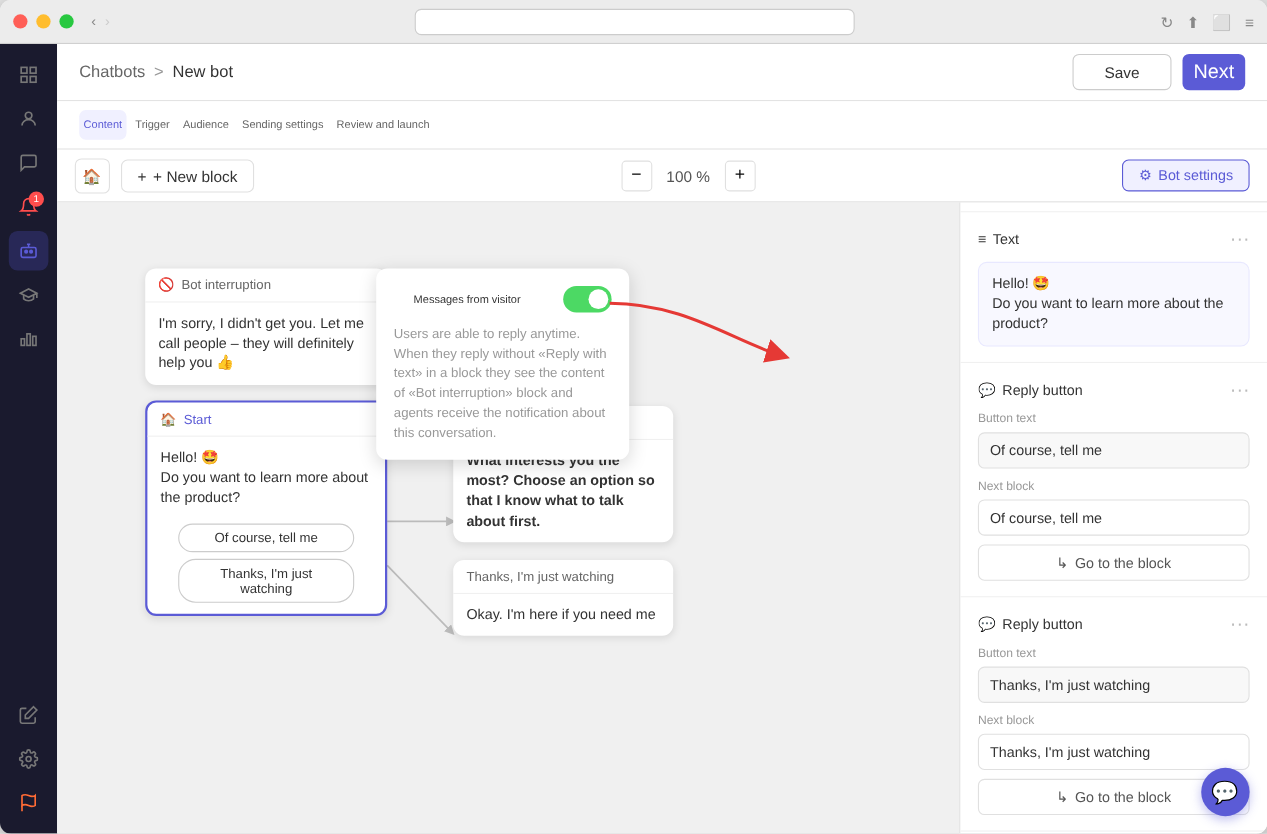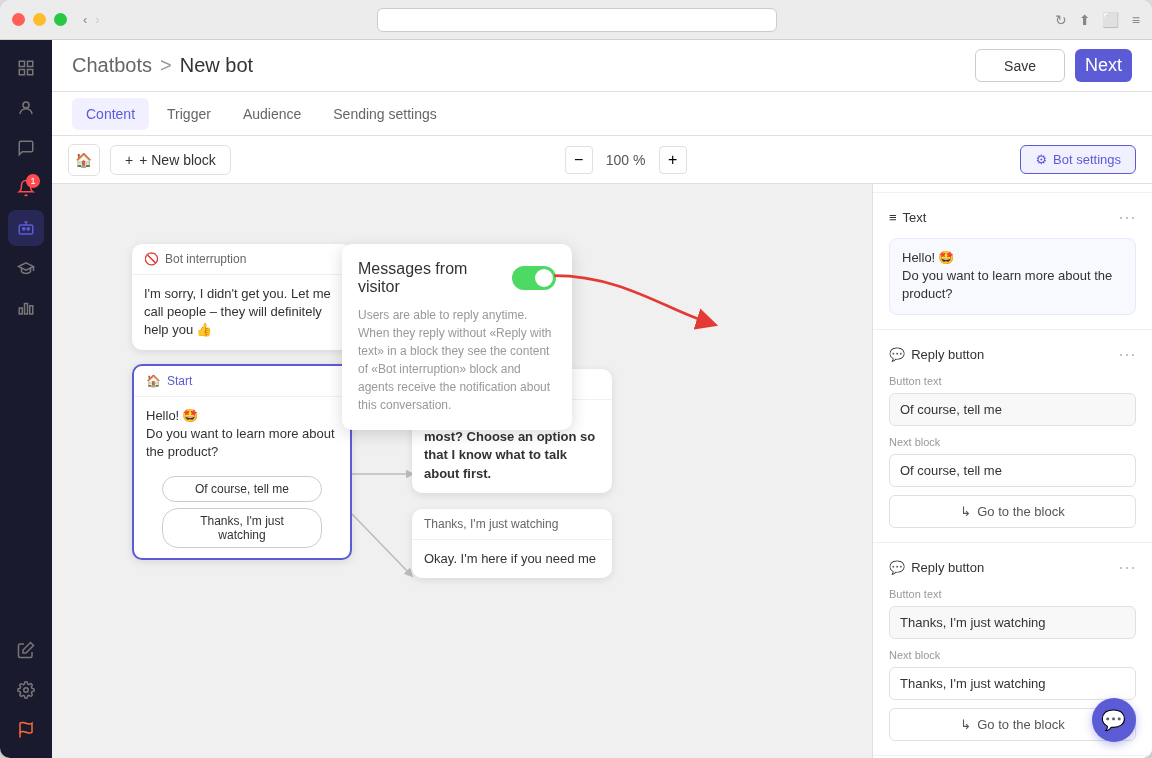--- a/index.html
+++ b/index.html
@@ -24,31 +24,31 @@
     .sidebar-icon { width: 36px; height: 36px; border-radius: 8px; display: flex; align-items: center; justify-content: center; color: #888; font-size: 16px; cursor: pointer; }
     .sidebar-icon.badge { position: relative; }
     .sidebar-icon.badge::after { content: '1'; position: absolute; top: 4px; right: 4px; background: #ff4d4d; color: white; font-size: 9px; width: 14px; height: 14px; border-radius: 50%; display: flex; align-items: center; justify-content: center; }
     .sidebar-icon.active-bot { background: rgba(100, 100, 255, 0.2); color: #7b7bff; }
 
     
     .main { flex: 1; display: flex; flex-direction: column; background: #f5f5f5; }
 
     
     .header { height: 52px; background: white; border-bottom: 1px solid #e0e0e0; display: flex; align-items: center; padding: 0 20px; gap: 0; }
-    .breadcrumb { display: flex; align-items: center; gap: 8px; font-size: 20px; color: #666; }
+    .breadcrumb { display: flex; align-items: center; gap: 8px; font-size: 15px; color: #666; }
     .breadcrumb-link { color: #666; text-decoration: none; }
     .breadcrumb-sep { color: #999; }
     .breadcrumb-current { color: #333; font-weight: 500; }
     .header-actions { margin-left: auto; display: flex; gap: 10px; }
     .btn-save { padding: 6px 28px; border: 1px solid #ccc; background: white; border-radius: 6px; font-size: 14px; cursor: pointer; color: #333; }
     .btn-next { padding: 6px 10px; background: #5b5bd6; color: white; border: none; border-radius: 6px; font-size: 18px; cursor: pointer; }
 
     
     .tabs { height: 44px; background: white; border-bottom: 1px solid #e0e0e0; display: flex; align-items: center; padding: 0 20px; gap: 4px; }
-    .tab { padding: 8px 14px; font-size: 14px; color: #666; cursor: pointer; border-radius: 6px; }
+    .tab { padding: 8px 4px; font-size: 10px; color: #666; cursor: pointer; border-radius: 6px; }
     .tab.active { background: #f0f0ff; color: #5b5bd6; font-weight: 500; }
 
     
     .canvas-container { flex: 1; display: flex; position: relative; overflow: hidden; }
     .canvas-toolbar { height: 48px; background: white; border-bottom: 1px solid #e0e0e0; display: flex; align-items: center; padding: 0 16px; gap: 10px; position: absolute; top: 0; left: 0; right: 0; z-index: 10; }
     .btn-home { width: 32px; height: 32px; border: 1px solid #e0e0e0; background: white; border-radius: 6px; display: flex; align-items: center; justify-content: center; cursor: pointer; font-size: 14px; }
     .btn-new-block { display: flex; align-items: center; gap: 6px; padding: 6px 14px; border: 1px solid #e0e0e0; background: white; border-radius: 6px; font-size: 14px; cursor: pointer; color: #333; }
     .zoom-controls { display: flex; align-items: center; gap: 8px; margin: 0 auto; }
     .zoom-btn { width: 28px; height: 28px; border: 1px solid #e0e0e0; background: white; border-radius: 4px; display: flex; align-items: center; justify-content: center; cursor: pointer; font-size: 16px; }
     .zoom-value { font-size: 14px; color: #555; min-width: 50px; text-align: center; }
@@ -67,21 +67,21 @@
 
     .block-header { padding: 8px 12px; font-size: 12px; color: #666; border-bottom: 1px solid #f0f0f0; display: flex; align-items: center; gap: 6px; }
     .block-header.start-header { color: #5b5bd6; }
     .block-body { padding: 10px 12px; font-size: 13px; color: #333; line-height: 1.4; }
     .block-buttons { padding: 4px 12px 10px; display: flex; flex-direction: column; gap: 6px; align-items: center; }
     .reply-btn { border: 1px solid #ccc; border-radius: 16px; padding: 5px 16px; font-size: 12px; color: #333; background: white; cursor: pointer; width: 160px; text-align: center; }
 
     
     .popup { position: absolute; background: white; border-radius: 10px; box-shadow: 0 4px 16px rgba(0,0,0,0.15); padding: 16px; width: 230px; right: 300px; top: 60px; z-index: 20; }
     .popup-row { display: flex; align-items: center; justify-content: space-between; margin-bottom: 10px; }
-    .popup-label { font-size: 16px; color: #333; }
+    .popup-label { font-size: 10px; color: #333; margin-left: 18px; }
     .toggle { width: 44px; height: 24px; background: #4cd964; border-radius: 12px; position: relative; cursor: pointer; }
     .toggle::after { content: ''; position: absolute; right: 3px; top: 3px; width: 18px; height: 18px; background: white; border-radius: 50%; }
     .popup-desc { font-size: 12px; color: #999; line-height: 1.5; }
 
     
     .red-arrow { position: absolute; top: 100px; left: 480px; width: 180px; height: 80px; z-index: 30; pointer-events: none; }
 
     
     .right-panel { position: absolute; top: 0; right: 0; width: 280px; height: 100%; background: white; border-left: 1px solid #e0e0e0; overflow-y: auto; display: flex; flex-direction: column; }
     .right-panel-header { padding: 16px; display: flex; align-items: center; justify-content: space-between; border-bottom: 1px solid #f0f0f0; }
@@ -207,20 +207,21 @@
           <button class="btn-save">Save</button>
           <button class="btn-next">Next</button>
         </div>
       </div>
 
       <div class="tabs">
         <div class="tab active">Content</div>
         <div class="tab">Trigger</div>
         <div class="tab">Audience</div>
         <div class="tab">Sending settings</div>
+        <div class="tab">Review and launch</div>
       </div>
 
       <div class="canvas-container">
 
         <div class="canvas-toolbar">
           <div class="btn-home">🏠</div>
           <button class="btn-new-block">
             <span>+</span>
             <span>+ New block</span>
           </button>

